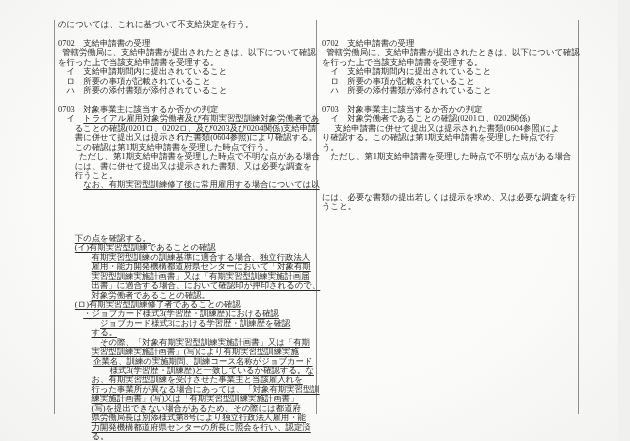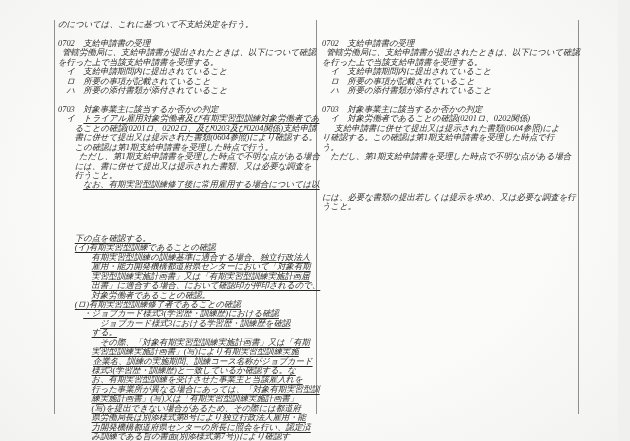--- a/index.html
+++ b/index.html
@@ -8,21 +8,20 @@
     background: #f0f0ee;
     font-family: "Liberation Serif", "DejaVu Serif", serif;
     overflow: hidden;
   }
   .page {
     position: relative;
     width: 618px; height: 441px;
     background: radial-gradient(ellipse at 50% 45%, #fbfbfa 55%, #f2f2f0 100%);
     color: #262626;
     overflow: hidden;
-    font-style: italic;
   }
   .rule {
     position: absolute;
     top: 20px;
     width: 1px; height: 394px;
     background: #8f8f8f;
   }
   .rule-left  { left: 54px; }
   .rule-mid   { left: 316px; }
   .rule-right { left: 578px; }
@@ -77,28 +76,27 @@
       <div class="line" style="padding-left: 4em;"><span class="u">実習型訓練実施計画書」又は「有期実習型訓練実施計画届</span></div>
       <div class="line" style="padding-left: 4em;"><span class="u">出書」に適合する場合、において確認印が押印されるので、</span></div>
       <div class="line" style="padding-left: 4em;"><span class="u">対象労働者であることの確認。</span></div>
       <div class="line" style="padding-left: 2em;"><span class="u">(ロ)有期実習型訓練修了者であることの確認</span></div>
       <div class="line" style="padding-left: 3em;"><span class="u">・ジョブカード様式3(学習歴・訓練歴)における確認</span></div>
       <div class="line" style="padding-left: 5em;"><span class="u">ジョブカード様式3における学習歴・訓練歴を確認</span></div>
       <div class="line" style="padding-left: 4em;"><span class="u">する。</span></div>
       <div class="line" style="padding-left: 5em;"><span class="u">その際、「対象有期実習型訓練実施計画書」又は「有期</span></div>
       <div class="line" style="padding-left: 4em;"><span class="u">実習型訓練実施計画書」(写)により有期実習型訓練実施</span></div>
       <div class="line" style="padding-left: 4em; text-align: center;"><span class="u">企業名、訓練の実施期間、訓練コース名称がジョブカード</span></div>
-      <div class="line" style="padding-left: 4em;"><span class="u">様式3(学習歴・訓練歴)と一致しているか確認する。な</span></div>
+      <div class="line" style="padding-left: 4em; text-align: right;"><span class="u">様式3(学習歴・訓練歴)と一致しているか確認する。な</span></div>
       <div class="line" style="padding-left: 4em;"><span class="u">お、有期実習型訓練を受けさせた事業主と当該雇入れを</span></div>
       <div class="line" style="padding-left: 4em;"><span class="u">行った事業所が異なる場合にあっては、「対象有期実習型訓</span></div>
       <div class="line" style="padding-left: 4em;"><span class="u">練実施計画書」(写)又は「有期実習型訓練実施計画書」</span></div>
       <div class="line" style="padding-left: 4em;"><span class="u">(写)を提出できない場合があるため、その際には都道府</span></div>
       <div class="line" style="padding-left: 4em;"><span class="u">県労働局長は別添様式第8号により独立行政法人雇用・能</span></div>
       <div class="line" style="padding-left: 4em;"><span class="u">力開発機構都道府県センターの所長に照会を行い、認定済</span></div>
-      <div class="line" style="padding-left: 4em;"><span class="u">み訓練である旨の書面(別添様式第7号))により確認す</span></div>
       <div class="line" style="padding-left: 4em;"><span class="u">る。</span></div>
       <div class="line" style="padding-left: 3em;"><span class="u">・ジョブカード様式6(評価シート)における確認事項</span></div>
     </div>
   <div class="col col-right">
       <div class="line">&nbsp;</div>
       <div class="line">&nbsp;</div>
       <div class="line" style="padding-left: 0em;"><span>0702　支給申請書の受理</span></div>
       <div class="line" style="padding-left: 0.5em;"><span>管轄労働局に、支給申請書が提出されたときは、以下について確認</span></div>
       <div class="line" style="padding-left: 0em;"><span>を行った上で当該支給申請書を受理する。</span></div>
       <div class="line" style="padding-left: 1em;"><span>イ　支給申請期間内に提出されていること</span></div>

